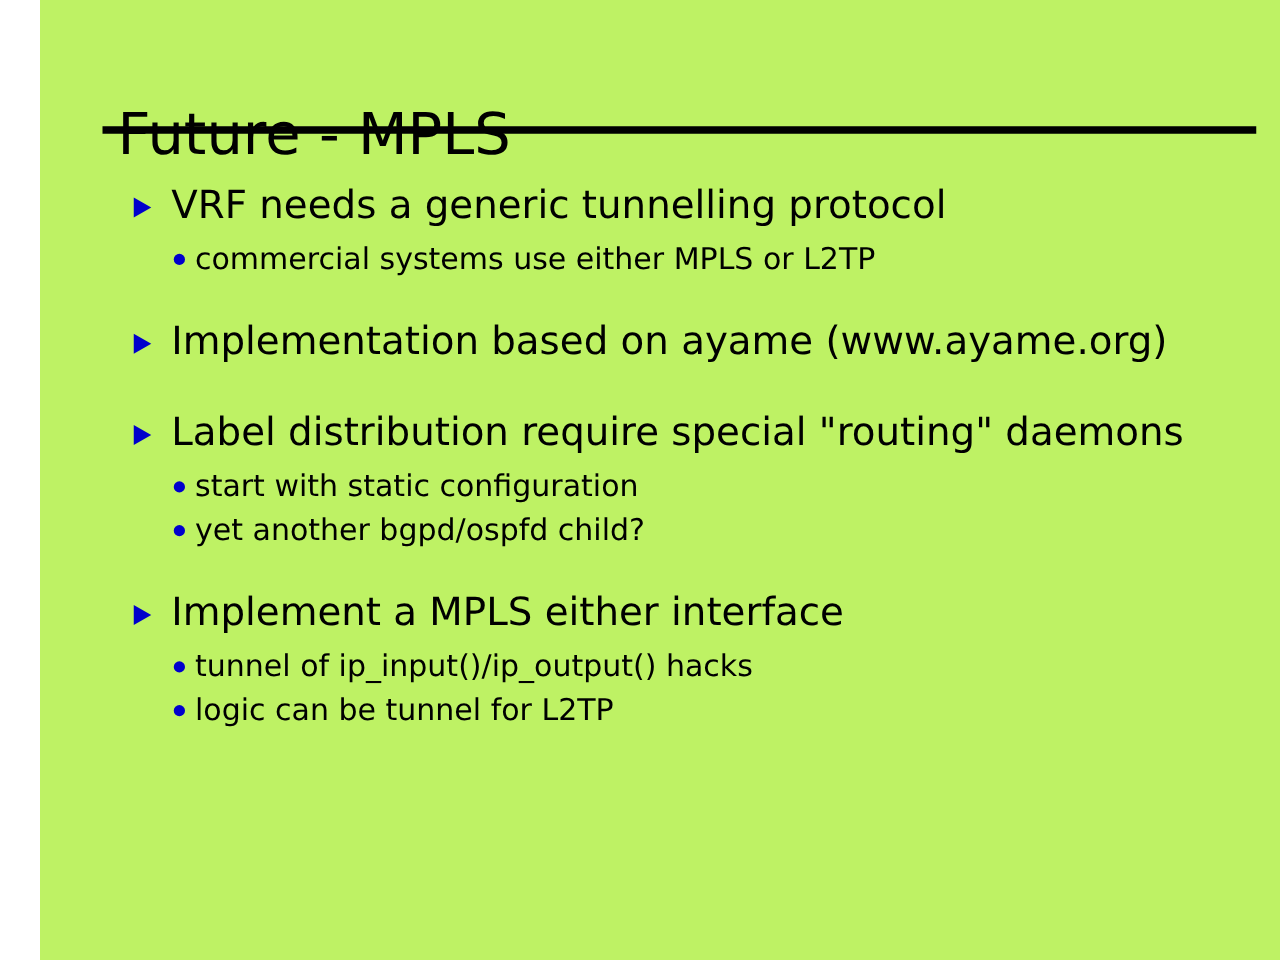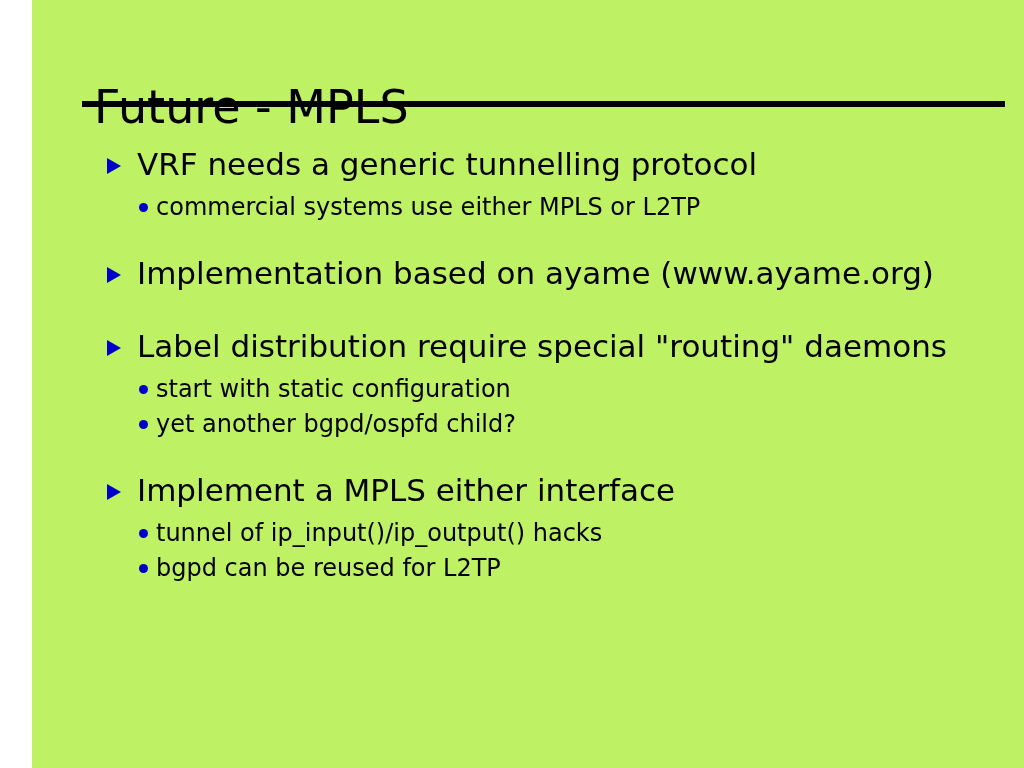--- a/index.html
+++ b/index.html
@@ -166,18 +166,18 @@
       <div class="l1">
         <span class="marker"></span>
         <span class="l1-text">Implement a MPLS either interface</span>
       </div>
       <div class="l2">
         <span class="marker"></span>
         <span class="l2-text">tunnel of ip_input()/ip_output() hacks</span>
       </div>
       <div class="l2">
         <span class="marker"></span>
-        <span class="l2-text">bgpd can be reused for L2TP</span>
+        <span class="l2-text">logic can be tunnel for L2TP</span>
       </div>
     </div>
 
   </div>
 </div>
 
 </body></html>

